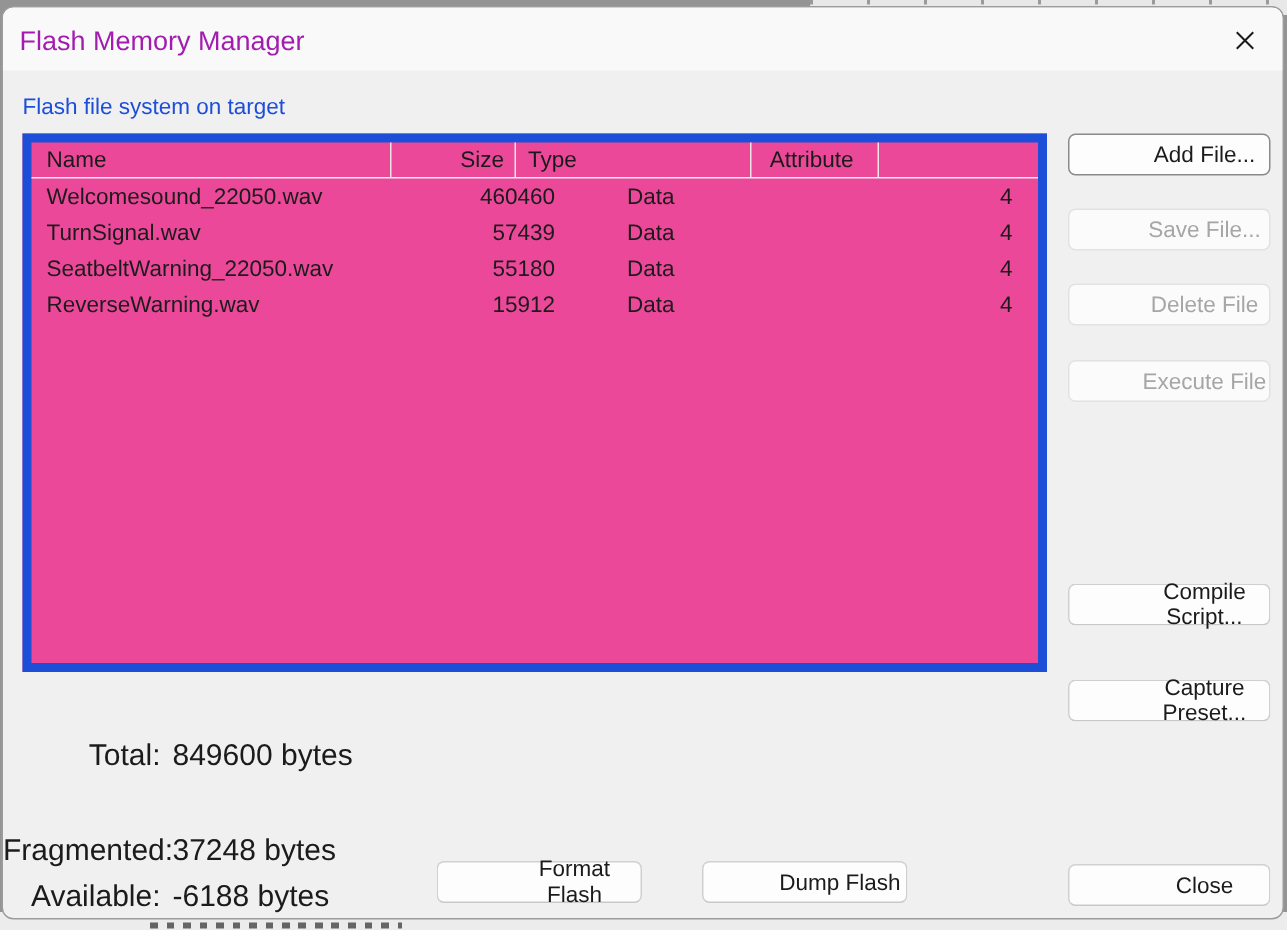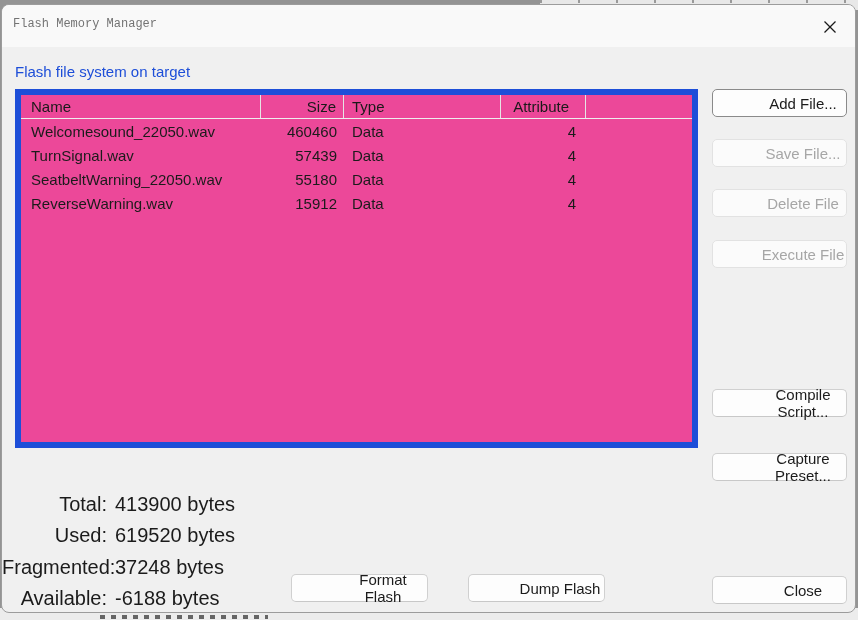--- a/index.html
+++ b/index.html
@@ -39,42 +39,42 @@
     border-radius:8px;
     overflow:hidden;
     z-index:1;
   }
   .titlebar {
     position:absolute; left:0; top:0; width:100%; height:42px;
     background:#f9f9f9;
   }
   .titlebar .title {
     position:absolute; left:11px; top:12px;
-    font-size:12px; color:#737373;font-family:Liberation Mono, monospace;
+    font-size:18px; color:#a21caf;
   }
   .close-btn {
     position:absolute; right:14px; top:11px; width:22px; height:22px;
     display:flex; align-items:center; justify-content:center;
   }
 
   .section-label {
     position:absolute; left:13px; top:58px;
     font-size:15px; color:#1d4ed8;
   }
 
   
   .listview {
     position:absolute; left:13px; top:84px; width:683px; height:359px;
     background:#ec4899;
     border:6px solid #1d4ed8;
     font-size:15px;
   }
   .lv-header { display:flex; height:24px; border-bottom:1px solid #eeeeee; color:#1a1a1a; }
   .lv-header .cell { border-right:1px solid #e5e5e5; }
-  .lv-row { display:flex; height:24px; }
+  .lv-row { display:flex; height:24px;gap:33px; }
   .cell { display:flex; align-items:center; overflow:hidden; white-space:nowrap; }
   .col-name      { width:240px; padding-left:10px; }
   .col-size      { width:83px;  justify-content:flex-end; padding-right:7px; }
   .col-type      { width:157px; padding-left:8px; }
   .col-attr      { width:85px;  justify-content:flex-end; padding-right:10px; }
   .lv-header .col-attr { padding-right:16px; }
   .col-fill      { flex:1; border-right:none !important; }
 
   
   .btn {
@@ -170,25 +170,21 @@
 
   <button class="btn default btn-add">Add File...</button>
   <button class="btn disabled btn-save" disabled="">Save File...</button>
   <button class="btn disabled btn-delete" disabled="">Delete File</button>
   <button class="btn disabled btn-execute" disabled="">Execute File</button>
   <button class="btn btn-compile">Compile Script...</button>
   <button class="btn btn-capture">Capture Preset...</button>
 
   <div class="stat-line stat-0">
     <span class="lbl">Total:</span>
-    <span class="val">413900 bytes</span>
-  </div>
-  <div class="stat-line stat-1">
-    <span class="lbl">Used:</span>
-    <span class="val">619520 bytes</span>
+    <span class="val">849600 bytes</span>
   </div>
   <div class="stat-line stat-2">
     <span class="lbl">Fragmented:</span>
     <span class="val">37248 bytes</span>
   </div>
   <div class="stat-line stat-3">
     <span class="lbl">Available:</span>
     <span class="val">-6188 bytes</span>
   </div>
 

